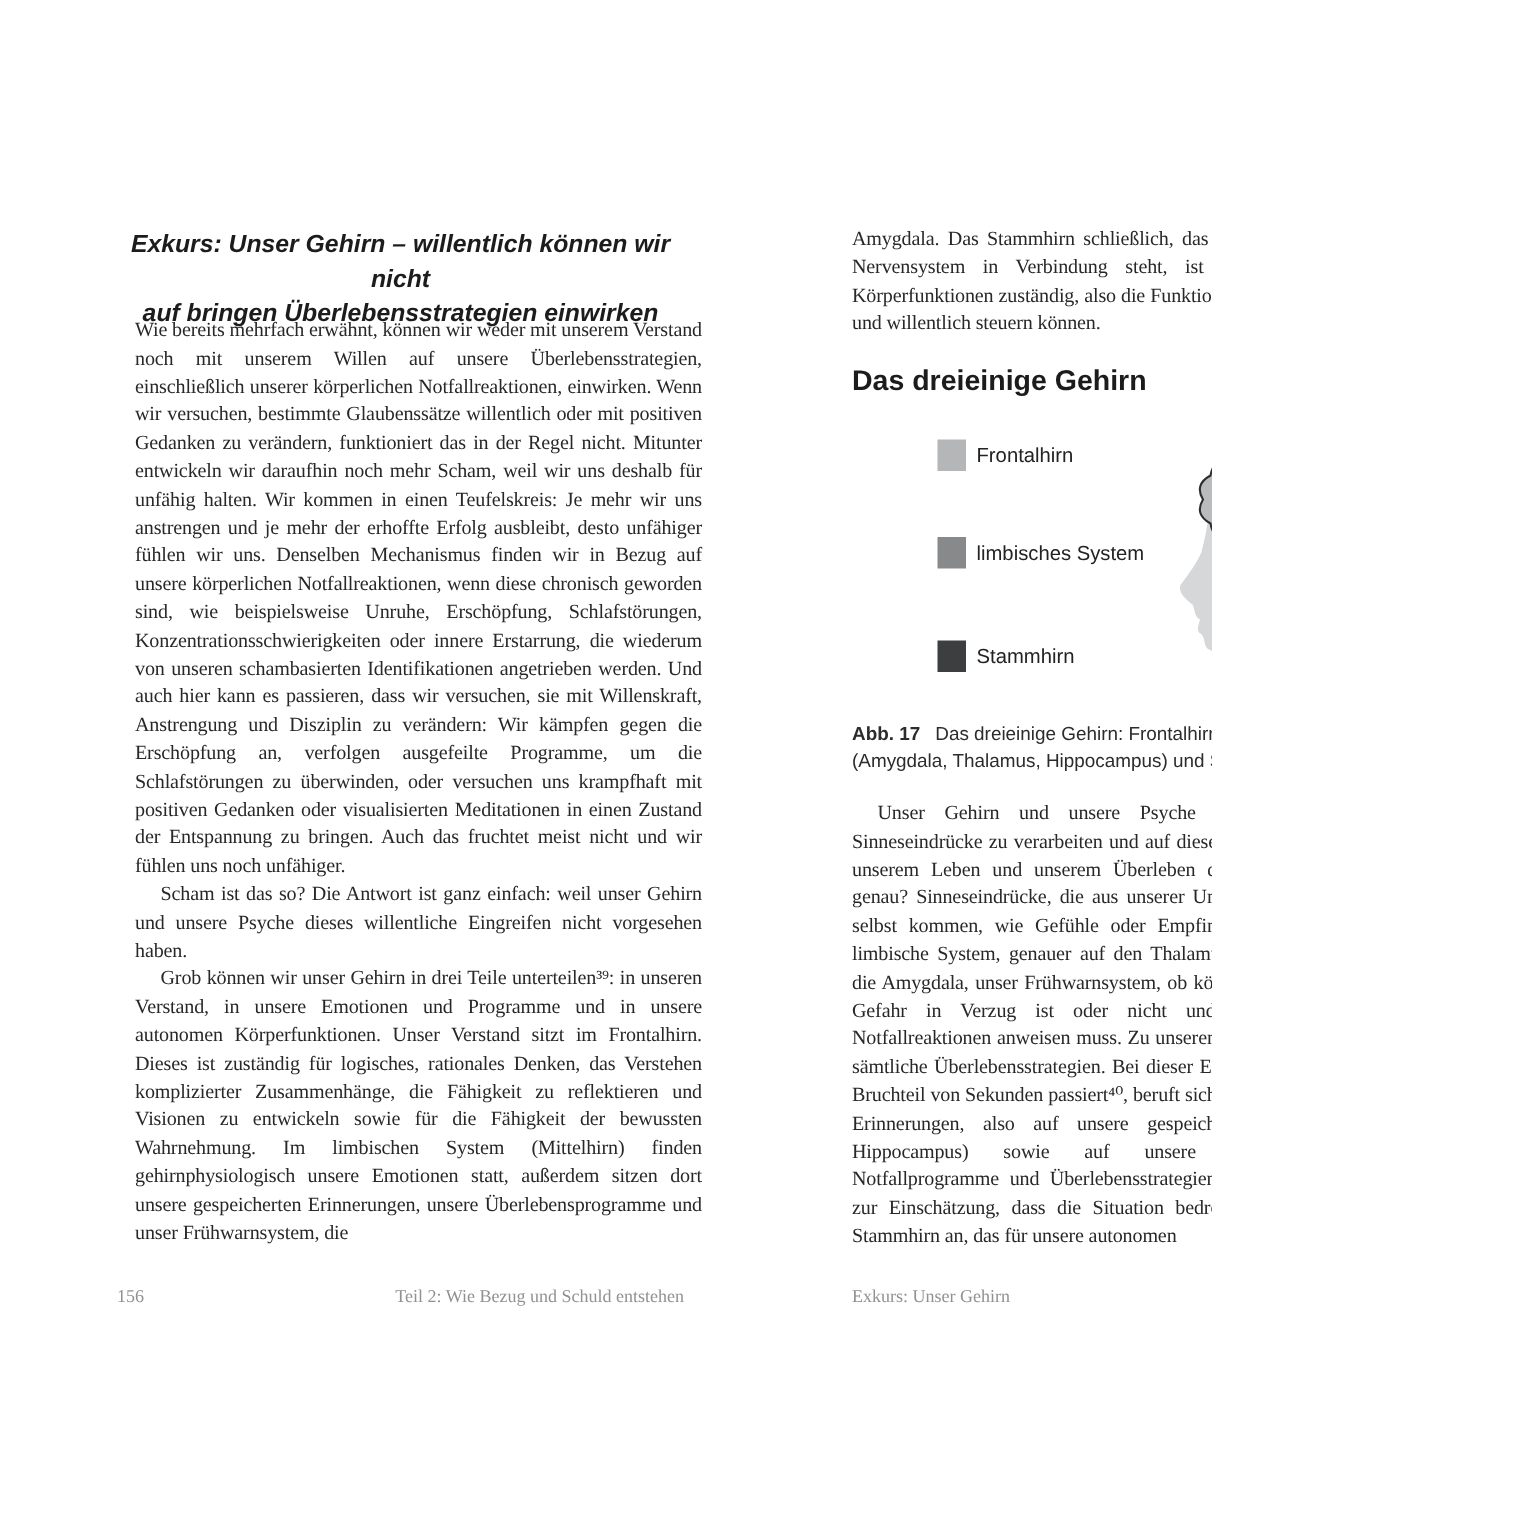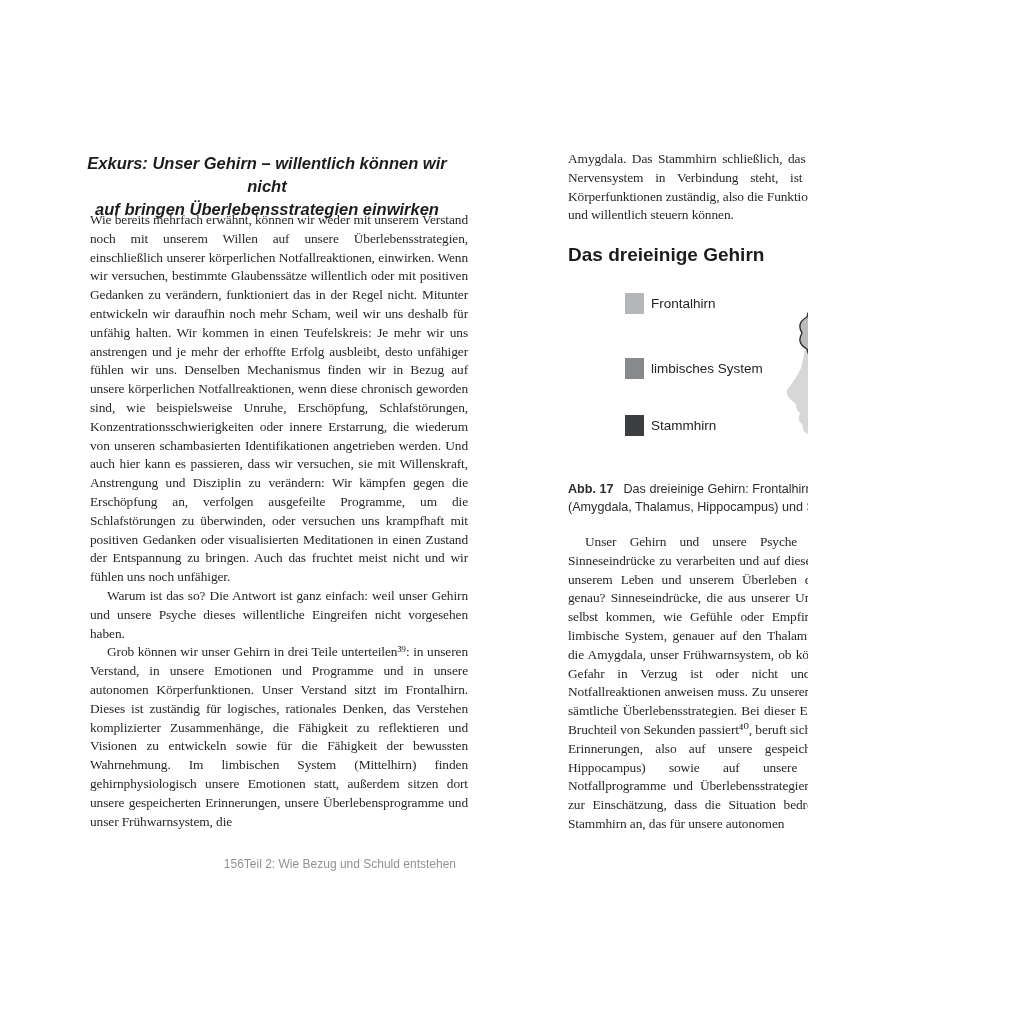--- a/index.html
+++ b/index.html
@@ -24,47 +24,47 @@
   .figure-title{position:absolute;top:244px;left:0;width:100%;text-align:left;
     font-family:"Liberation Sans","DejaVu Sans",sans-serif;
     font-weight:700;font-size:19px;color:#1c1c1c;}
 
   .figure{position:absolute;top:283px;left:0;width:378px;height:180px;}
   .legend{position:absolute;left:39px;top:0;width:170px;height:180px;}
   .legend-row{position:absolute;display:flex;align-items:center;gap:7px;
     font-family:"Liberation Sans","DejaVu Sans",sans-serif;font-size:13.5px;color:#222;margin-left:18px;}
   .legend-row-0{top:10px;}
   .legend-row-1{top:75px;}
-  .legend-row-2{top:132px;}
+  .legend-row-2{top:144px;}
   .swatch{display:inline-block;width:19px;height:21px;}
   .head-svg{position:absolute;left:202px;top:0;}
 
   .caption{position:absolute;top:481px;left:0;width:378px;
     font-family:"Liberation Sans","DejaVu Sans",sans-serif;
     font-size:12.6px;line-height:17.5px;color:#2c2c2c;text-align:left;}
   .caption .cap-label{font-weight:700;margin-right:10px;}
 
-  .footer{position:absolute;top:857px;width:378px;display:flex;justify-content:flex-end;
-    font-family:Liberation Sans, sans-serif;font-size:12px;color:#8f9193;}
+  .footer{position:absolute;top:857px;width:378px;display:flex;justify-content:space-between;
+    font-family:Liberation Serif, serif;font-size:12px;color:#8f9193;}
   .footer-left{left:78px;}
   .footer-right{left:568px;}
 </style>
 </head>
 <body>
 
 <div class="screen">
 
   <div class="page page-left">
     <div class="chapter-heading">
       <div>Exkurs: Unser Gehirn – willentlich können wir nicht</div>
       <div>auf bringen Überlebensstrategien einwirken</div>
     </div>
     <div class="body-block body-left">
         <div class="para">Wie bereits mehrfach erwähnt, können wir weder mit unserem Verstand noch mit unserem Willen auf unsere Überlebensstrategien, einschließlich unserer körperlichen Notfallreaktionen, einwirken. Wenn wir versuchen, bestimmte Glaubenssätze willentlich oder mit positiven Gedanken zu verändern, funktioniert das in der Regel nicht. Mitunter entwickeln wir daraufhin noch mehr Scham, weil wir uns deshalb für unfähig halten. Wir kommen in einen Teufelskreis: Je mehr wir uns anstrengen und je mehr der erhoffte Erfolg ausbleibt, desto unfähiger fühlen wir uns. Denselben Mechanismus finden wir in Bezug auf unsere körperlichen Notfallreaktionen, wenn diese chronisch geworden sind, wie beispielsweise Unruhe, Erschöpfung, Schlafstörungen, Konzentrationsschwierigkeiten oder innere Erstarrung, die wiederum von unseren schambasierten Identifikationen angetrieben werden. Und auch hier kann es passieren, dass wir versuchen, sie mit Willenskraft, Anstrengung und Disziplin zu verändern: Wir kämpfen gegen die Erschöpfung an, verfolgen ausgefeilte Programme, um die Schlafstörungen zu überwinden, oder versuchen uns krampfhaft mit positiven Gedanken oder visualisierten Meditationen in einen Zustand der Entspannung zu bringen. Auch das fruchtet meist nicht und wir fühlen uns noch unfähiger.</div>
-        <div class="para indent">Warum ist das so? Die Antwort ist ganz einfach: weil unser Gehirn und unsere Psyche dieses willentliche Eingreifen nicht vorgesehen haben.</div>
+        <div class="para indent">Scham ist das so? Die Antwort ist ganz einfach: weil unser Gehirn und unsere Psyche dieses willentliche Eingreifen nicht vorgesehen haben.</div>
         <div class="para indent">Grob können wir unser Gehirn in drei Teile unterteilen³⁹: in unseren Verstand, in unsere Emotionen und Programme und in unsere autonomen Körperfunktionen. Unser Verstand sitzt im Frontalhirn. Dieses ist zuständig für logisches, rationales Denken, das Verstehen komplizierter Zusammenhänge, die Fähigkeit zu reflektieren und Visionen zu entwickeln sowie für die Fähigkeit der bewussten Wahrnehmung. Im limbischen System (Mittelhirn) finden gehirnphysiologisch unsere Emotionen statt, außerdem sitzen dort unsere gespeicherten Erinnerungen, unsere Überlebensprogramme und unser Frühwarnsystem, die</div>
       </div>
   </div>
 
   <div class="page page-right">
     <div class="body-block body-right-top">
         <div class="para">Amygdala. Das Stammhirn schließlich, das eng mit dem autonomen Nervensystem in Verbindung steht, ist für unsere autonomen Körperfunktionen zuständig, also die Funktionen, die wir nicht bewusst und willentlich steuern können.</div>
       </div>
 
     <div class="figure-title">Das dreieinige Gehirn</div>

